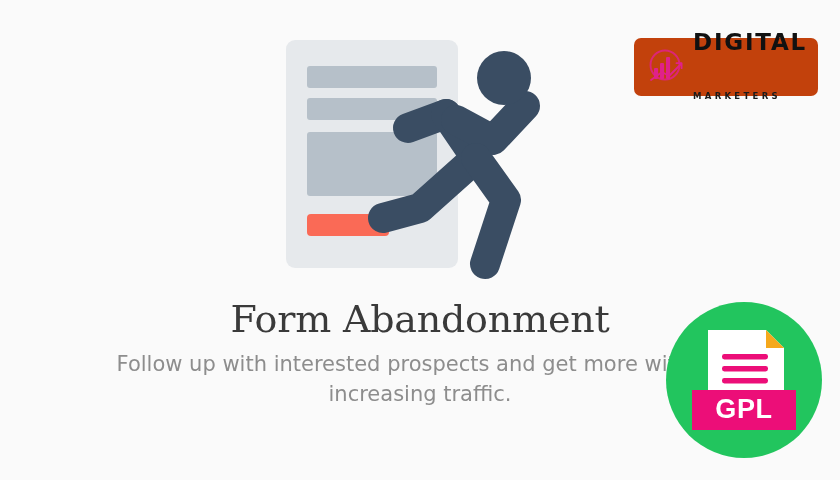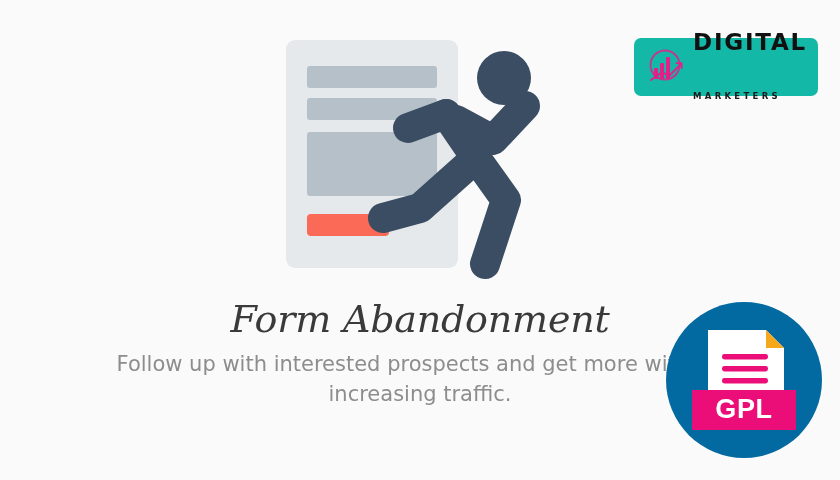--- a/index.html
+++ b/index.html
@@ -11,21 +11,21 @@
     background: #fafafa;
     font-family: "Liberation Sans", sans-serif;
     position: relative;
   }
 
   
   .brand-logo {
     position: absolute;
     top: 38px; left: 634px;
     width: 184px; height: 58px;
-    background: #14b8a6;
+    background: #c2410c;
     border-radius: 7px;
     display: flex;
     align-items: center;
     padding: 0 10px 0 12px;
     gap: 7px;
   }
   .brand-mark { width: 40px; height: 38px; flex: 0 0 40px; }
   .brand-words { display: flex; flex-direction: column; justify-content: center; }
   .brand-primary {
     font-size: 23px;
@@ -59,39 +59,38 @@
     width: 840px;
     text-align: center;
   }
   .headline-title {
     font-family: "DejaVu Serif", serif;
     font-size: 38px;
     font-weight: 400;
     color: #3a3a3a;
     letter-spacing: -0.2px;
     line-height: 1.22;
-    font-style: italic;
   }
   .headline-subtitle {
     margin-top: 8px;
     font-family: "DejaVu Sans", sans-serif;
     font-size: 21px;
     font-weight: 400;
     color: #8d8d8d;
     line-height: 1.42;
     padding: 0 105px;
   }
 
   
   .gpl-badge {
     position: absolute;
     top: 302px; left: 666px;
     width: 156px; height: 156px;
     border-radius: 50%;
-    background: #0369a1;
+    background: #22c55e;
   }
   .gpl-badge svg { display: block; }
 </style>
 </head>
 <body>
 
 <div class="brand-logo">
   <span class="brand-mark">
     <svg viewBox="0 0 40 38" width="40" height="38" aria-hidden="true">
 

